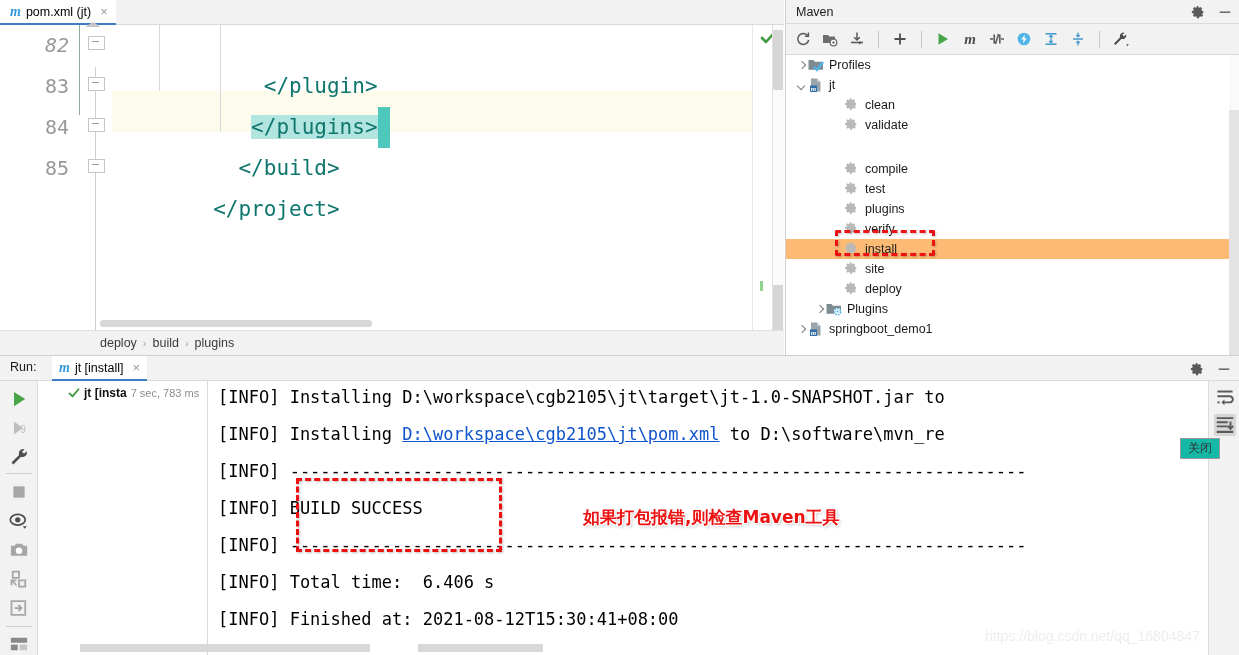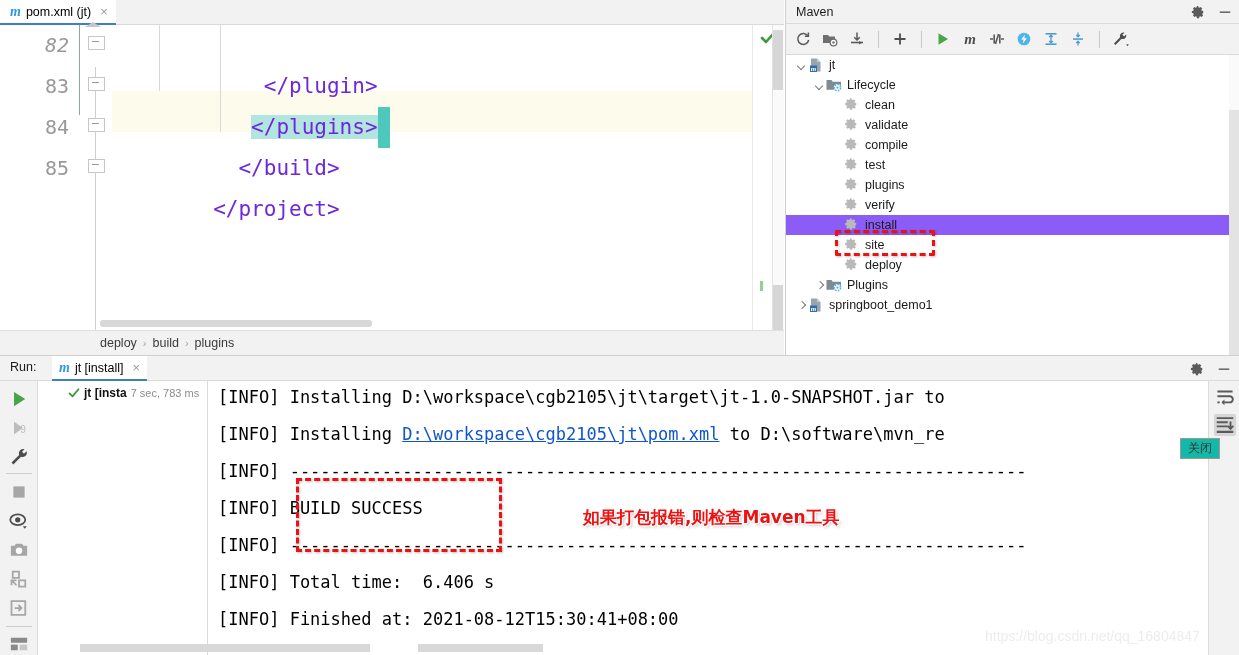--- a/index.html
+++ b/index.html
@@ -67,21 +67,21 @@
     position:absolute; left:5px; top:-3px; width:0; height:0;
     border-left:8px solid transparent; border-right:8px solid transparent;
     border-bottom:5px solid #c6c6c6;
   }
   #fold-rail { position:absolute; left:14.5px; top:42px; width:1px; height:272px; background:#cfcfcf; }
 
   
   #code-area { left:112px; top:25px; width:672px; height:305px; overflow:hidden; }
   .code-row { position:absolute; left:0; width:672px; height:41px; line-height:41px;
               font-family:"DejaVu Sans Mono", monospace; font-size:21px; white-space:pre; }
-  .tok-tag { color:#6d28d9; }
+  .tok-tag { color:#0f766e; }
   .sel-bg { background:#b3e5e0; }
   .caret-blk { display:inline-block; background:#4ec7bd; }
 
   
   .indent-guide { position:absolute; width:1px; background:#d8d8d8; }
 
   
   #row83-stripe { left:0; top:66px; width:672px; height:41px; background:#fdfbeb; }
 
   
@@ -120,21 +120,21 @@
     display:flex; align-items:center; padding-left:8px; gap:9px;
   }
   .tb-sep { width:1px; height:17px; background:#c8c8c8; margin:0 3px; }
   .tb-ico { width:18px; height:18px; display:flex; align-items:center; justify-content:center; }
 
   #maven-tree { left:0; top:55px; width:454px; height:300px; background:#ffffff; overflow:hidden; }
   .tree-row {
     position:relative; height:20px; display:flex; align-items:center;
     font-size:12.5px; color:#1a1a1a; white-space:nowrap;
   }
-  .tree-row.selected { background:#8b5cf6; }
+  .tree-row.selected { background:#fdba74; }
   .arrow { width:13px; height:13px; flex:0 0 13px; position:relative; }
   .arrow.closed::after {
     content:""; position:absolute; left:4px; top:3px; width:5px; height:5px;
     border-right:1.4px solid #7a7a7a; border-bottom:1.4px solid #7a7a7a;
     transform:rotate(-45deg);
   }
   .arrow.open::after {
     content:""; position:absolute; left:3px; top:4px; width:5px; height:5px;
     border-right:1.4px solid #7a7a7a; border-bottom:1.4px solid #7a7a7a;
     transform:rotate(45deg);
@@ -387,56 +387,54 @@
       <span class="tb-ico">
         <svg width="18" height="16" viewBox="0 0 18 16">
           <path d="M11.2 1.6a3.4 3.4 0 0 0-3.1 4.7L2 12.4l1.5 1.5 6.1-6.1a3.4 3.4 0 0 0 4.7-3.1c0-.5-.1-.9-.3-1.3l-2 2-1.6-1.6 2-2c-.4-.1-.8-.2-1.2-.2z" fill="#4d4d4d"></path>
           <path d="M14.2 13.2l2.6 0 -1.3 2z" fill="#4d4d4d"></path>
         </svg>
       </span>
     </div>
 
     <div class="abs" id="maven-tree">
         <div class="tree-row" style="padding-left: 9px;">
+          <span class="arrow closed"></span>
+          <span class="t-ico"><svg width="16" height="16" viewBox="0 0 16 16">
+              <path d="M0.5 3h5l1.2 1.7H15V12.8H0.5z" fill="#7f8b93"></path>
+              <path d="M6.5 10.5 L9 13 L14.5 5.8" stroke="#4fb4e8" stroke-width="2.3" fill="none" stroke-linecap="round"></path>
+            </svg></span>
+          <span class="t-label">Profiles</span>
+        </div>
+        <div class="tree-row" style="padding-left: 9px;">
           <span class="arrow open"></span>
           <span class="t-ico"><svg width="16" height="16" viewBox="0 0 16 16">
               <path d="M3 1.5h6l3.5 3.5v9.5H3z" fill="#9aa4ab"></path>
               <path d="M9 1.5 L12.5 5 H9z" fill="#c6ced3"></path>
               <rect x="2" y="8.5" width="7" height="6.5" fill="#2f6fa8"></rect>
               <text x="5.5" y="14" text-anchor="middle" font-family="Liberation Serif" font-style="italic" font-weight="bold" font-size="7" fill="#ffffff">m</text>
             </svg></span>
           <span class="t-label">jt</span>
         </div>
-        <div class="tree-row" style="padding-left: 27px;">
-          <span class="arrow open"></span>
-          <span class="t-ico"><svg width="16" height="16" viewBox="0 0 16 16">
-              <path d="M0.5 3h5l1.2 1.7H15V12.8H0.5z" fill="#7f8b93"></path>
-              <circle cx="11.5" cy="10.6" r="3.6" fill="#fff"></circle>
-              <circle cx="11.5" cy="10.6" r="3.1" fill="none" stroke="#4fb4e8" stroke-width="1.6" stroke-dasharray="1.6 1.2"></circle>
-              <circle cx="11.5" cy="10.6" r="1.1" fill="#4fb4e8"></circle>
-            </svg></span>
-          <span class="t-label">Lifecycle</span>
-        </div>
         <div class="tree-row" style="padding-left: 45px;">
           <span class="arrow "></span>
           <span class="t-ico"><svg width="14" height="14" viewBox="0 0 16 16">
               <path fill="#b9b9b9" d="M8 5.4a2.6 2.6 0 1 0 0 5.2 2.6 2.6 0 0 0 0-5.2zm0 4a1.4 1.4 0 1 1 0-2.8 1.4 1.4 0 0 1 0 2.8z"></path>
               <path fill="#b9b9b9" d="M14 9.1V6.9l-1.6-.3a4.5 4.5 0 0 0-.5-1.2l.9-1.3-1.6-1.6-1.3.9a4.5 4.5 0 0 0-1.2-.5L8.4 1.3H6.9l-.3 1.6c-.4.1-.8.3-1.2.5l-1.3-.9-1.6 1.6.9 1.3c-.2.4-.4.8-.5 1.2l-1.6.3v2.2l1.6.3c.1.4.3.8.5 1.2l-.9 1.3 1.6 1.6 1.3-.9c.4.2.8.4 1.2.5l.3 1.6h2.2l.3-1.6c.4-.1.8-.3 1.2-.5l1.3.9 1.6-1.6-.9-1.3c.2-.4.4-.8.5-1.2L14 9.1z"></path>
             </svg></span>
           <span class="t-label">clean</span>
         </div>
         <div class="tree-row" style="padding-left: 45px;">
           <span class="arrow "></span>
           <span class="t-ico"><svg width="14" height="14" viewBox="0 0 16 16">
               <path fill="#b9b9b9" d="M8 5.4a2.6 2.6 0 1 0 0 5.2 2.6 2.6 0 0 0 0-5.2zm0 4a1.4 1.4 0 1 1 0-2.8 1.4 1.4 0 0 1 0 2.8z"></path>
               <path fill="#b9b9b9" d="M14 9.1V6.9l-1.6-.3a4.5 4.5 0 0 0-.5-1.2l.9-1.3-1.6-1.6-1.3.9a4.5 4.5 0 0 0-1.2-.5L8.4 1.3H6.9l-.3 1.6c-.4.1-.8.3-1.2.5l-1.3-.9-1.6 1.6.9 1.3c-.2.4-.4.8-.5 1.2l-1.6.3v2.2l1.6.3c.1.4.3.8.5 1.2l-.9 1.3 1.6 1.6 1.3-.9c.4.2.8.4 1.2.5l.3 1.6h2.2l.3-1.6c.4-.1.8-.3 1.2-.5l1.3.9 1.6-1.6-.9-1.3c.2-.4.4-.8.5-1.2L14 9.1z"></path>
             </svg></span>
           <span class="t-label">validate</span>
         </div>
-        <div class="tree-row" style="padding-left: 45px;">
+        <div class="tree-row" style="padding-left: 45px; margin-top: 24px;">
           <span class="arrow "></span>
           <span class="t-ico"><svg width="14" height="14" viewBox="0 0 16 16">
               <path fill="#b9b9b9" d="M8 5.4a2.6 2.6 0 1 0 0 5.2 2.6 2.6 0 0 0 0-5.2zm0 4a1.4 1.4 0 1 1 0-2.8 1.4 1.4 0 0 1 0 2.8z"></path>
               <path fill="#b9b9b9" d="M14 9.1V6.9l-1.6-.3a4.5 4.5 0 0 0-.5-1.2l.9-1.3-1.6-1.6-1.3.9a4.5 4.5 0 0 0-1.2-.5L8.4 1.3H6.9l-.3 1.6c-.4.1-.8.3-1.2.5l-1.3-.9-1.6 1.6.9 1.3c-.2.4-.4.8-.5 1.2l-1.6.3v2.2l1.6.3c.1.4.3.8.5 1.2l-.9 1.3 1.6 1.6 1.3-.9c.4.2.8.4 1.2.5l.3 1.6h2.2l.3-1.6c.4-.1.8-.3 1.2-.5l1.3.9 1.6-1.6-.9-1.3c.2-.4.4-.8.5-1.2L14 9.1z"></path>
             </svg></span>
           <span class="t-label">compile</span>
         </div>
         <div class="tree-row" style="padding-left: 45px;">
           <span class="arrow "></span>
           <span class="t-ico"><svg width="14" height="14" viewBox="0 0 16 16">

